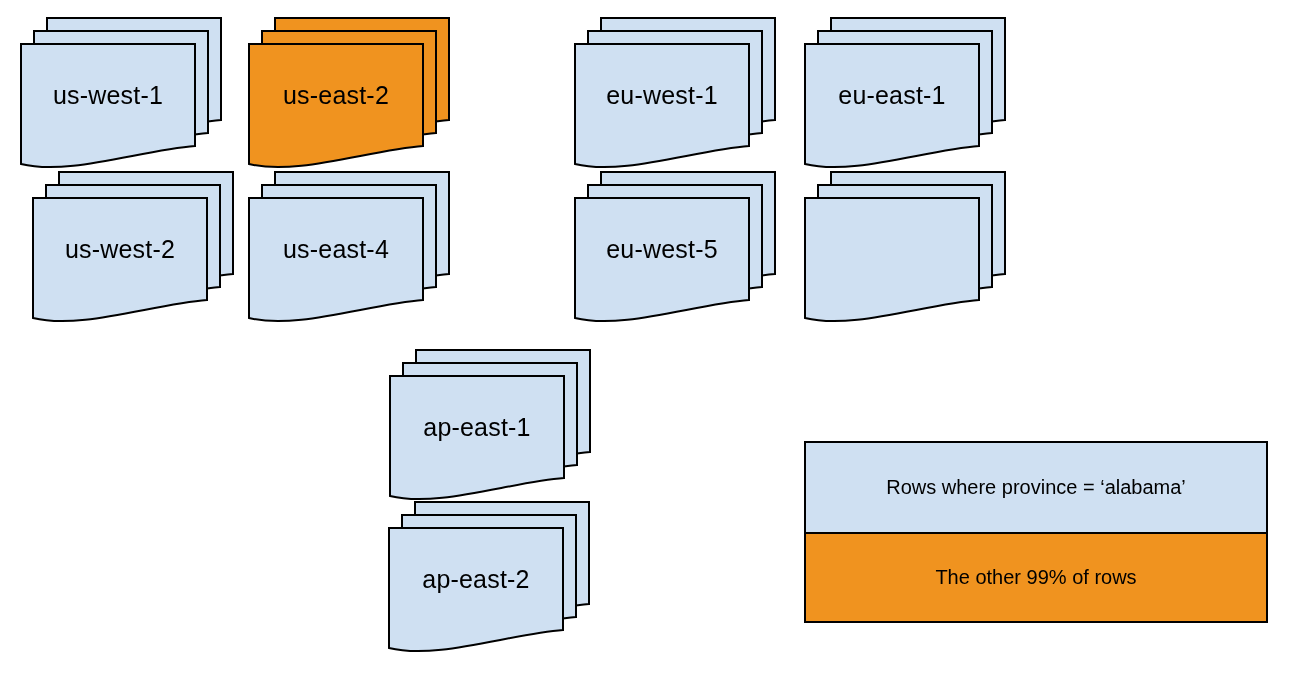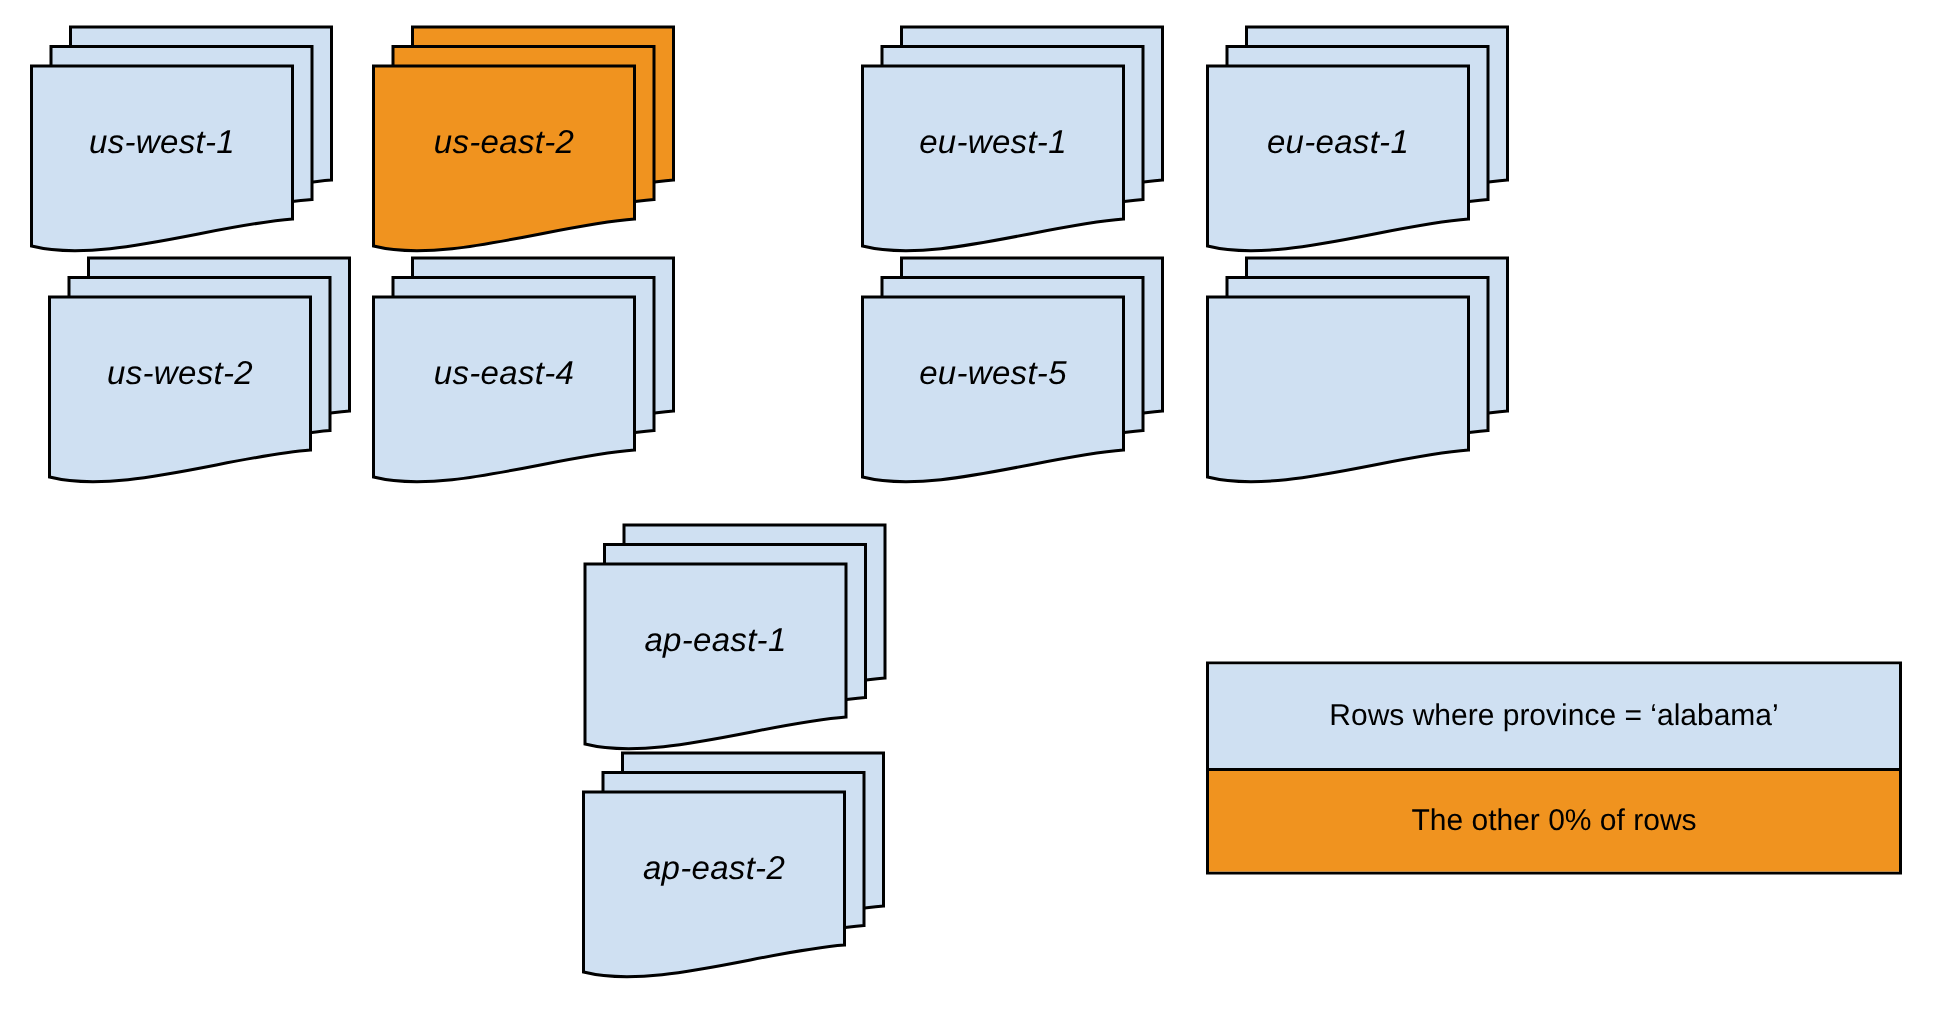--- a/index.html
+++ b/index.html
@@ -36,35 +36,34 @@
   .stack.highlighted .sheet { fill: var(--highlight-fill); }
   .stack-label {
     position: absolute;
     left: 2px;
     top: 28px;
     width: 174px;
     height: 102px;
     display: flex;
     align-items: center;
     justify-content: center;
-    font-size: 22px;
+    font-size: 25px;
     color: #000;
     letter-spacing: 0.2px;
     pointer-events: none;
-    font-style: italic;
   }
   .legend {
     position: absolute;
     left: 804px;
     top: 441px;
     width: 464px;
     border: 2px solid var(--stroke);
   }
   .legend-row {
-    height: 69px;
+    height: 89px;
     display: flex;
     align-items: center;
     justify-content: center;
     font-size: 20px;
     color: #000;
   }
   .legend-row.region { background: var(--region-fill); }
   .legend-row.highlight { background: var(--highlight-fill); border-top: 2px solid var(--stroke); }
 </style>
 </head>
@@ -165,17 +164,17 @@
       <use href="#doc-sheet" x="2" y="28" class="sheet"></use>
     </svg>
     <span class="stack-label">ap-east-2</span>
   </div>
 
   <div class="legend">
     <div class="legend-row region">
       <span>Rows where province = ‘alabama’</span>
     </div>
     <div class="legend-row highlight">
-      <span>The other 0% of rows</span>
+      <span>The other 99% of rows</span>
     </div>
   </div>
 
 </div>
 
 </body></html>

